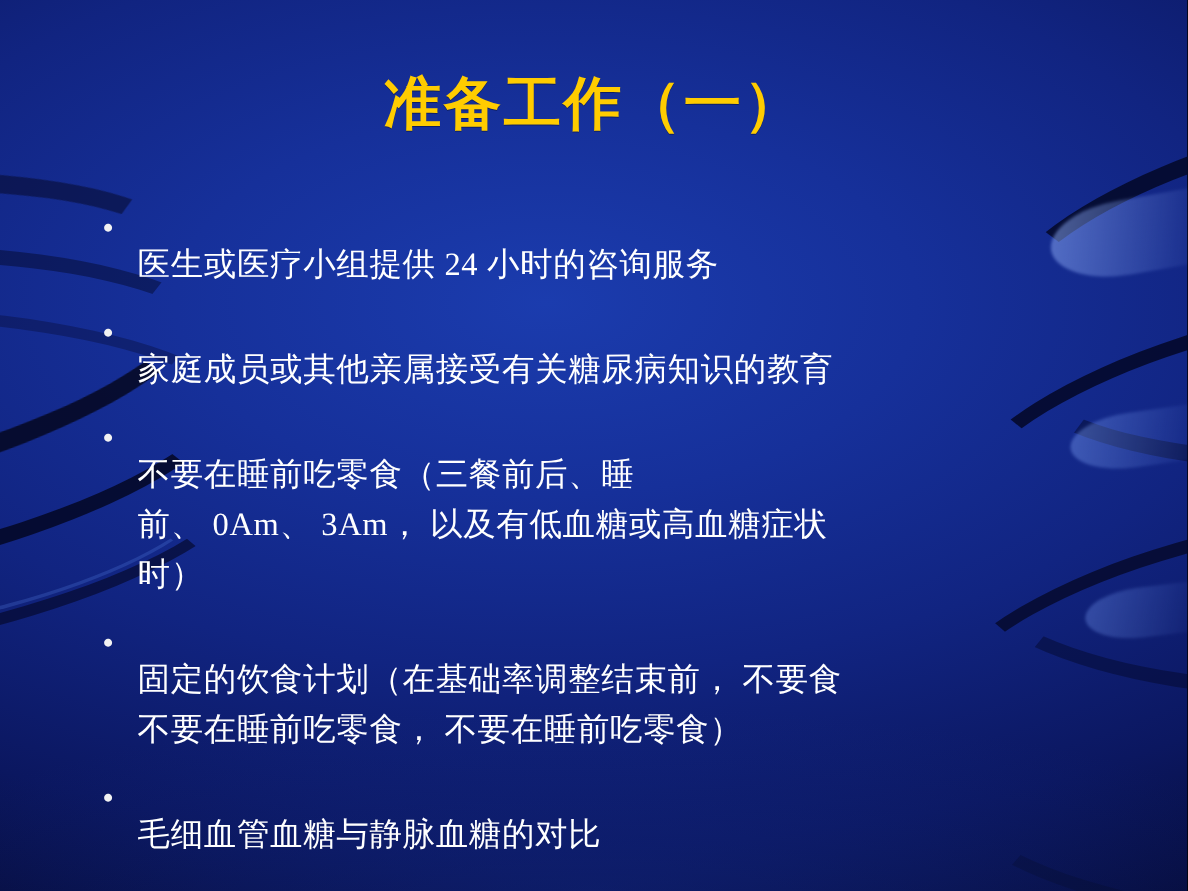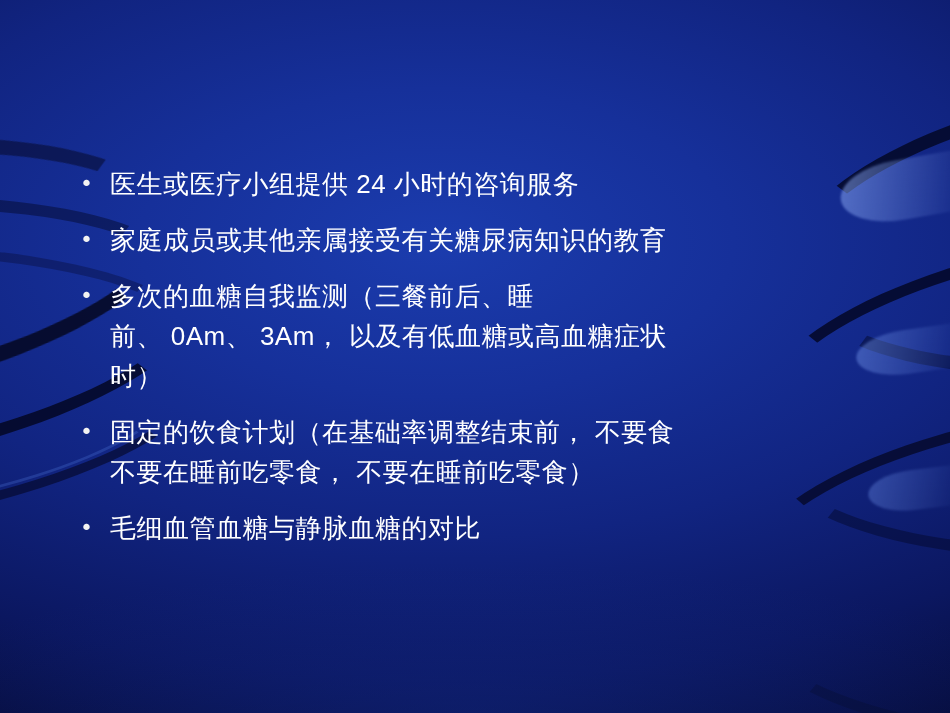--- a/index.html
+++ b/index.html
@@ -154,60 +154,62 @@
     width: 30px;
     color: #f2f2f2;
     font-size: 22px;
     line-height: 40px;
     text-align: left;
     padding-left: 6px;
   }
   .bullet-text {
     flex: 1 1 auto;
     color: #ffffff;
-    font-family: Liberation Sans, sans-serif;
+    font-family: Liberation Serif, serif;
     font-size: 26px;
     line-height: 40px;
     letter-spacing: 0.5px;
     white-space: pre-line;
+    margin-top: 28px;
   }
 </style>
 </head>
 <body>
 
 <div class="slide">
 
   <div class="swoosh sw-left-1"></div>
   <div class="swoosh sw-left-2"></div>
   <div class="swoosh sw-left-3"></div>
   <div class="swoosh sw-left-glow"></div>
   <div class="swoosh sw-right-1"></div>
   <div class="swoosh sw-right-2"></div>
   <div class="swoosh sw-right-3"></div>
   <div class="swoosh sw-right-hl-1"></div>
   <div class="swoosh sw-right-hl-2"></div>
   <div class="swoosh sw-right-hl-3"></div>
   <div class="swoosh sw-bottom-glow"></div>
 
+  <div class="title">准备工作（一）</div>
 
   <div class="body-block">
 
     <div class="bullet-row">
       <span class="bullet-dot">•</span>
       <span class="bullet-text">医生或医疗小组提供 24 小时的咨询服务</span>
     </div>
 
     <div class="bullet-row">
       <span class="bullet-dot">•</span>
       <span class="bullet-text">家庭成员或其他亲属接受有关糖尿病知识的教育</span>
     </div>
 
     <div class="bullet-row">
       <span class="bullet-dot">•</span>
-      <span class="bullet-text">多次的血糖自我监测（三餐前后、睡
+      <span class="bullet-text">不要在睡前吃零食（三餐前后、睡
 前、 0Am、 3Am， 以及有低血糖或高血糖症状
 时）</span>
     </div>
 
     <div class="bullet-row">
       <span class="bullet-dot">•</span>
       <span class="bullet-text">固定的饮食计划（在基础率调整结束前， 不要食
 不要在睡前吃零食， 不要在睡前吃零食）</span>
     </div>
 

